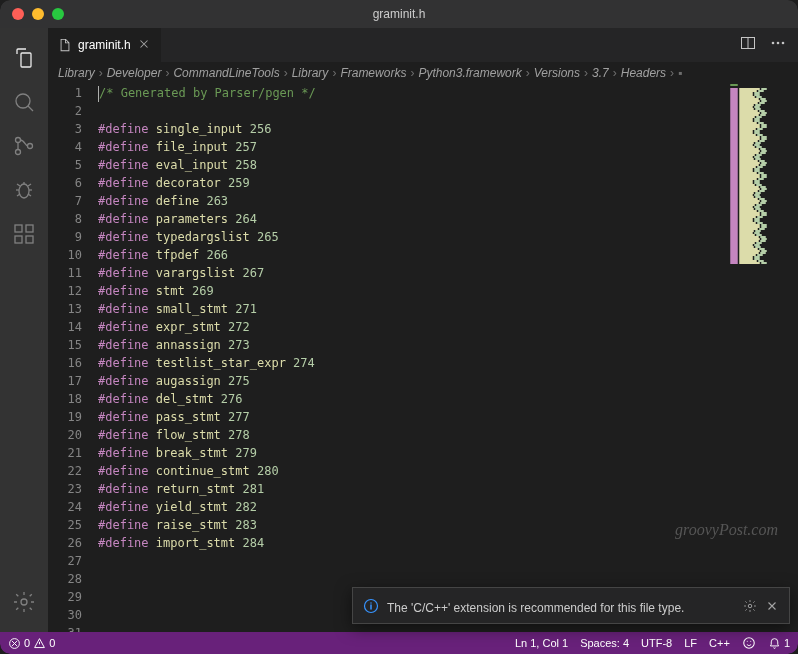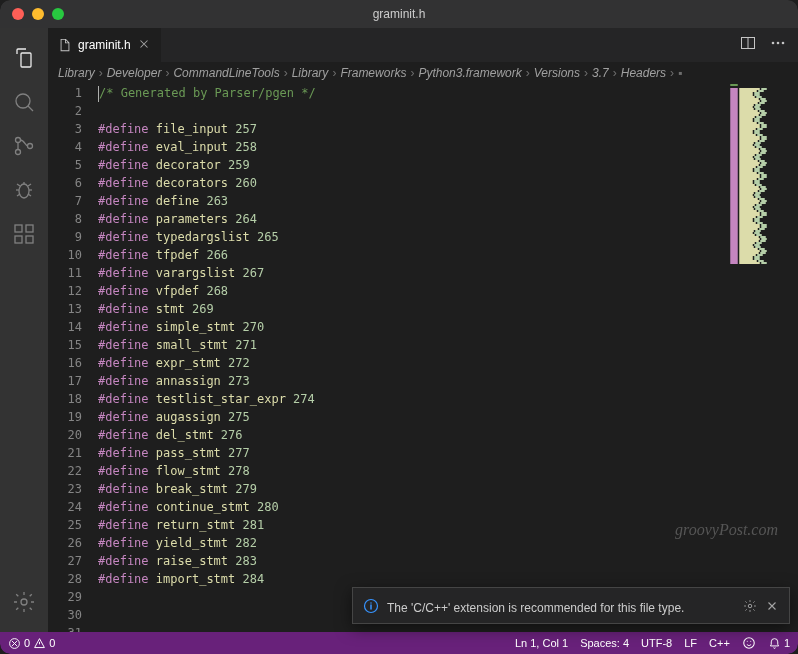--- a/index.html
+++ b/index.html
@@ -194,32 +194,30 @@
         <div class="gl">26</div>
         <div class="gl">27</div>
         <div class="gl">28</div>
         <div class="gl">29</div>
         <div class="gl">30</div>
         <div class="gl">31</div>
       </div>
     <div class="codelines" id="codelines">
         <div class="cl"><span class="cursor-line"></span><span class="tok-comment">/* Generated by Parser/pgen */</span></div>
         <div class="cl"></div>
+        <div class="cl"><span class="tok-define">#define</span> <span class="tok-identifier">single_input</span> <span class="tok-number">256</span></div>
         <div class="cl"><span class="tok-define">#define</span> <span class="tok-identifier">file_input</span> <span class="tok-number">257</span></div>
         <div class="cl"><span class="tok-define">#define</span> <span class="tok-identifier">eval_input</span> <span class="tok-number">258</span></div>
         <div class="cl"><span class="tok-define">#define</span> <span class="tok-identifier">decorator</span> <span class="tok-number">259</span></div>
-        <div class="cl"><span class="tok-define">#define</span> <span class="tok-identifier">decorators</span> <span class="tok-number">260</span></div>
         <div class="cl"><span class="tok-define">#define</span> <span class="tok-identifier">define</span> <span class="tok-number">263</span></div>
         <div class="cl"><span class="tok-define">#define</span> <span class="tok-identifier">parameters</span> <span class="tok-number">264</span></div>
         <div class="cl"><span class="tok-define">#define</span> <span class="tok-identifier">typedargslist</span> <span class="tok-number">265</span></div>
         <div class="cl"><span class="tok-define">#define</span> <span class="tok-identifier">tfpdef</span> <span class="tok-number">266</span></div>
         <div class="cl"><span class="tok-define">#define</span> <span class="tok-identifier">varargslist</span> <span class="tok-number">267</span></div>
-        <div class="cl"><span class="tok-define">#define</span> <span class="tok-identifier">vfpdef</span> <span class="tok-number">268</span></div>
         <div class="cl"><span class="tok-define">#define</span> <span class="tok-identifier">stmt</span> <span class="tok-number">269</span></div>
-        <div class="cl"><span class="tok-define">#define</span> <span class="tok-identifier">simple_stmt</span> <span class="tok-number">270</span></div>
         <div class="cl"><span class="tok-define">#define</span> <span class="tok-identifier">small_stmt</span> <span class="tok-number">271</span></div>
         <div class="cl"><span class="tok-define">#define</span> <span class="tok-identifier">expr_stmt</span> <span class="tok-number">272</span></div>
         <div class="cl"><span class="tok-define">#define</span> <span class="tok-identifier">annassign</span> <span class="tok-number">273</span></div>
         <div class="cl"><span class="tok-define">#define</span> <span class="tok-identifier">testlist_star_expr</span> <span class="tok-number">274</span></div>
         <div class="cl"><span class="tok-define">#define</span> <span class="tok-identifier">augassign</span> <span class="tok-number">275</span></div>
         <div class="cl"><span class="tok-define">#define</span> <span class="tok-identifier">del_stmt</span> <span class="tok-number">276</span></div>
         <div class="cl"><span class="tok-define">#define</span> <span class="tok-identifier">pass_stmt</span> <span class="tok-number">277</span></div>
         <div class="cl"><span class="tok-define">#define</span> <span class="tok-identifier">flow_stmt</span> <span class="tok-number">278</span></div>
         <div class="cl"><span class="tok-define">#define</span> <span class="tok-identifier">break_stmt</span> <span class="tok-number">279</span></div>
         <div class="cl"><span class="tok-define">#define</span> <span class="tok-identifier">continue_stmt</span> <span class="tok-number">280</span></div>

